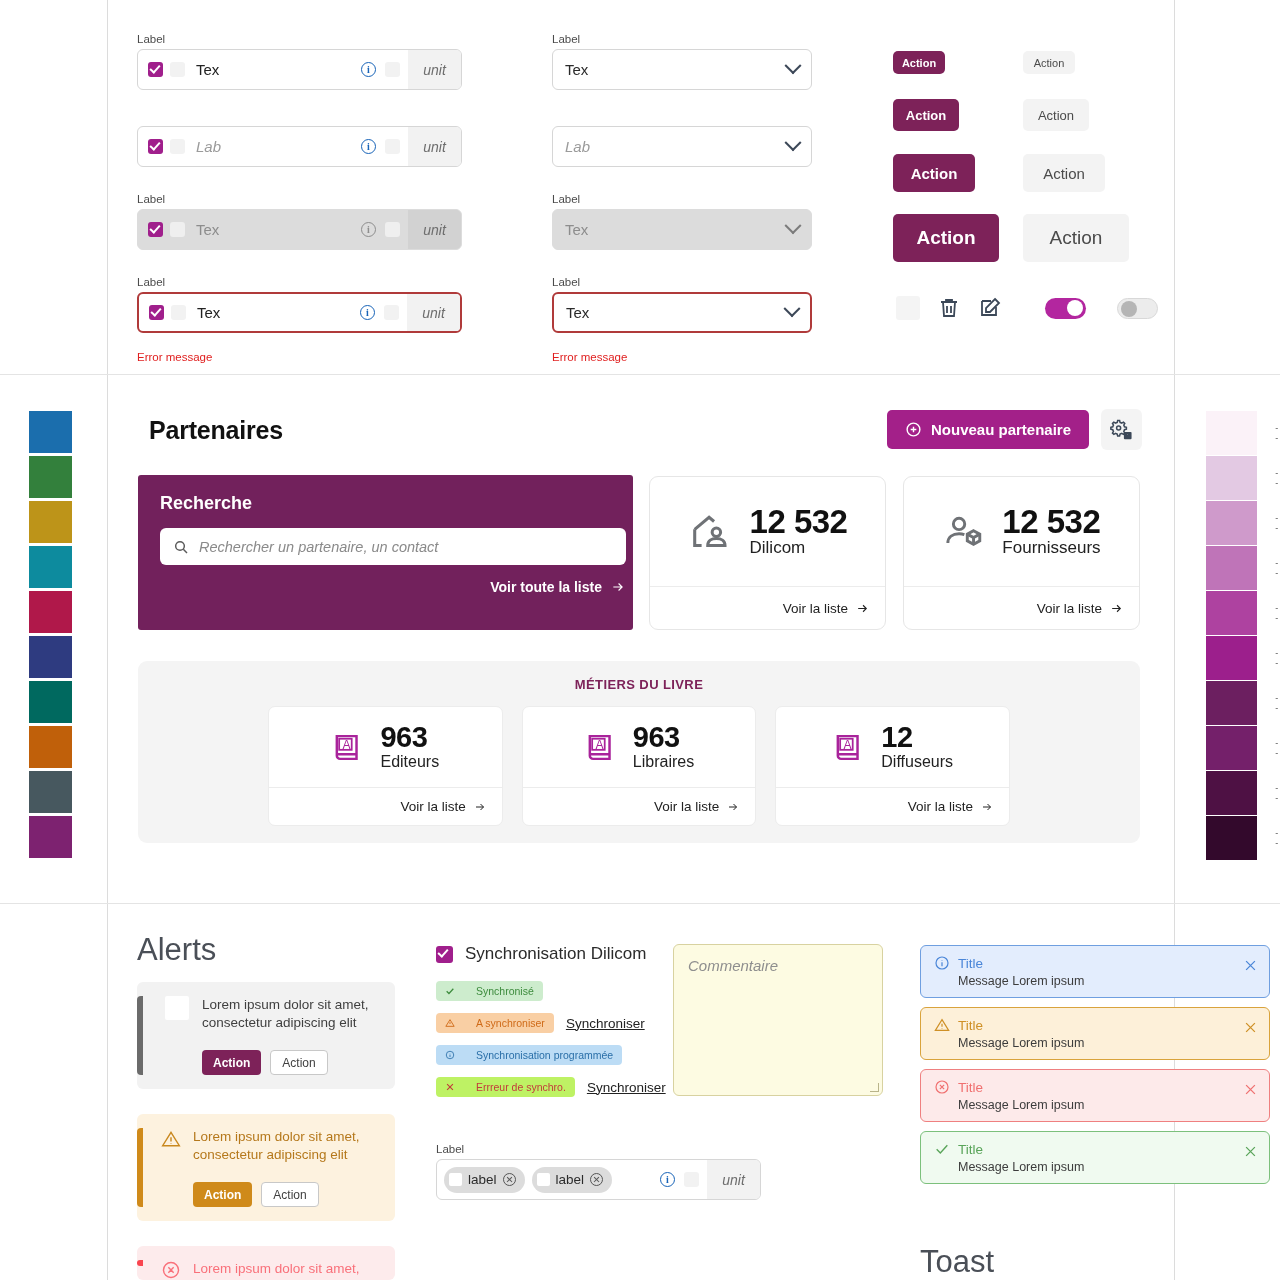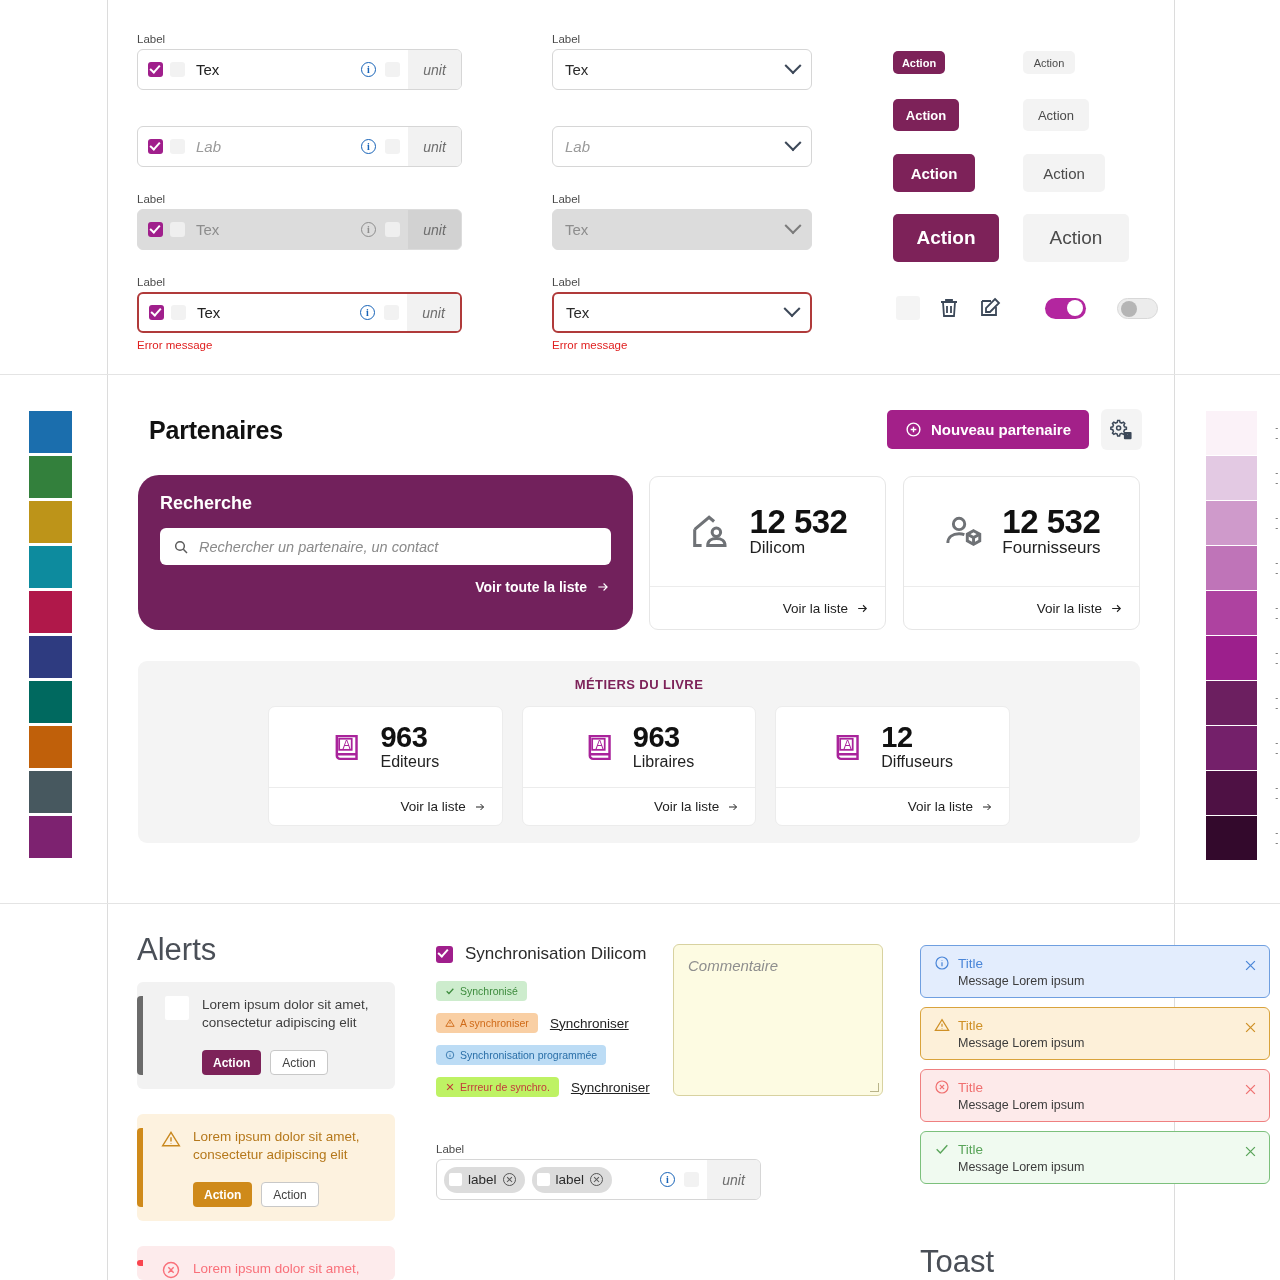--- a/index.html
+++ b/index.html
@@ -45,21 +45,21 @@
   .selbox { display:flex; align-items:center; height:41px; width:260px;
      border:1px solid #d6d6d6; border-radius:6px; background:#fff; padding:0 12px; }
   .selbox.disabled { background:#dcdcdc; border-color:#dcdcdc; }
   .selbox.err { border:2px solid #b03a3a; }
   .seltxt { flex:1; font-size:15px; }
   .seltxt.ph { color:#9b9b9b; font-style:italic; }
   .seltxt.dis { color:#8d8d8d; }
   .chev { width:12px; height:12px; border:solid #3c4858; border-width:0 2px 2px 0;
      transform:rotate(45deg) translate(-3px,-3px); flex:none; }
   .chev.d { border-color:#7b7b7b; }
-  .errmsg { font-size:11.5px; color:#e02020; margin-top:6px; }
+  .errmsg { font-size:11.5px; color:#e02020; margin-top:18px; }
 
   
   .btn { background:#7d2259; color:#fff; border:none; border-radius:5px;
      font-family:"Liberation Sans",sans-serif; font-weight:bold; cursor:pointer;
      display:flex; align-items:center; justify-content:center; }
   .btn.sec { background:#f3f3f3; color:#4b4b4b; font-weight:normal; }
   .btn.s1{ width:52px;height:23px;font-size:11px;}
   .btn.s2{ width:66px;height:32px;font-size:13px;}
   .btn.s3{ width:82px;height:38px;font-size:15px;}
   .btn.s4{ width:106px;height:48px;font-size:19px;}
@@ -75,21 +75,21 @@
   
   .secB { position:absolute; left:0; top:375px; width:1280px; height:528px; }
   .h1title { font-size:25px; font-weight:bold; color:#111; letter-spacing:-0.2px; }
   .primaryCta { background:#a32089; color:#fff; border:none; border-radius:5px;
      height:39px; padding:0 18px; display:flex; align-items:center; gap:9px;
      font-size:15px; font-weight:bold; cursor:pointer;
      font-family:"Liberation Sans",sans-serif; }
   .gearbtn { width:41px; height:41px; background:#f4f4f4; border-radius:6px;
      display:flex; align-items:center; justify-content:center; }
 
-  .searchCard { background:#72215c; border-radius:21px; padding:18px 22px 14px 22px;
+  .searchCard { background:#72215c; border-radius:3px; padding:18px 7px 14px 22px;
      display:flex; flex-direction:column; }
   .searchCard h3 { margin:0 0 14px 0; color:#fff; font-size:18px; font-weight:bold; }
   .searchInput { background:#fff; border-radius:6px; height:37px; display:flex;
      align-items:center; padding:0 13px; gap:10px; }
   .searchInput span.ph { font-size:14.5px; font-style:italic; color:#8a8a8a; }
   .seeAll { color:#fff; font-size:14px; font-weight:bold; text-align:right;
      margin-top:14px; display:flex; justify-content:flex-end; align-items:center; gap:8px; }
 
   .statCard { background:#fff; border:1px solid #e6e6e6; border-radius:9px;
      display:flex; flex-direction:column; overflow:hidden; }
@@ -110,21 +110,21 @@
   .secC { position:absolute; left:0; top:904px; width:1280px; height:376px; }
   .h2title { font-size:31px; color:#4a4f57; font-weight:normal; }
   .alertBox { border-radius:6px; display:flex; padding:14px 16px 14px 0; }
   .alertBar { width:6px; flex:none; border-radius:4px 0 0 4px; }
   .alertTxt { font-size:13.5px; line-height:1.35; }
   .abtn { border-radius:4px; font-size:12px; font-weight:bold; height:25px;
      padding:0 11px; display:inline-flex; align-items:center; border:none;
      font-family:"Liberation Sans",sans-serif; cursor:pointer; }
   .abtn.ghost { background:#fff; border:1px solid #c8c8c8; color:#3f3f3f; font-weight:normal; }
 
-  .chip { display:inline-flex; align-items:center; gap:5px; border-radius:4px;
+  .chip { display:inline-flex; align-items:center; gap:21px; border-radius:4px;
      font-size:10.5px; padding:4px 9px; }
   .synclink { font-size:13.5px; color:#222; text-decoration:underline; margin-left:12px; }
 
   .commentBox { background:#fdfbe2; border:1px solid #d8d2a0; border-radius:6px;
      padding:12px 14px; font-size:15px; font-style:italic; color:#8e8e8e;
      position:relative; }
   .commentBox::after{ content:""; position:absolute; right:3px; bottom:3px;
      width:8px; height:8px; border-right:1px solid #b9b48a; border-bottom:1px solid #b9b48a; }
 
   .tagbox { display:flex; align-items:center; height:41px; width:325px;

